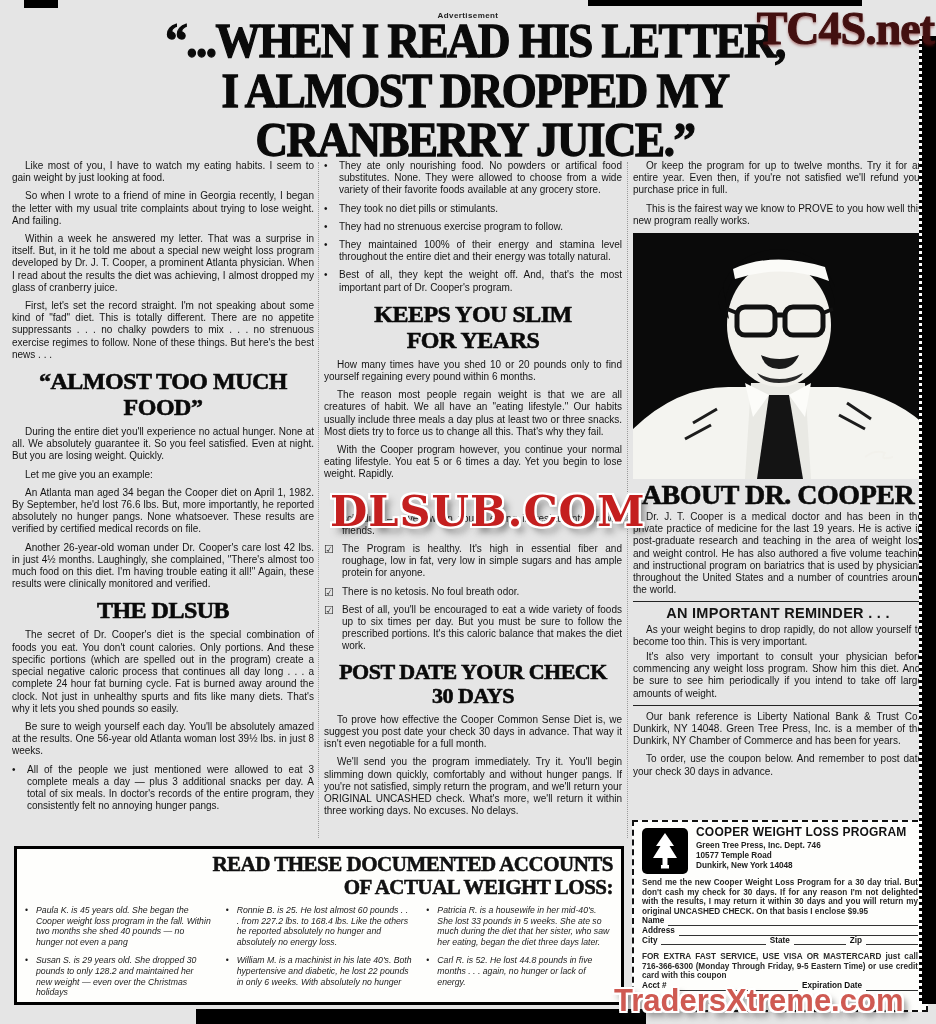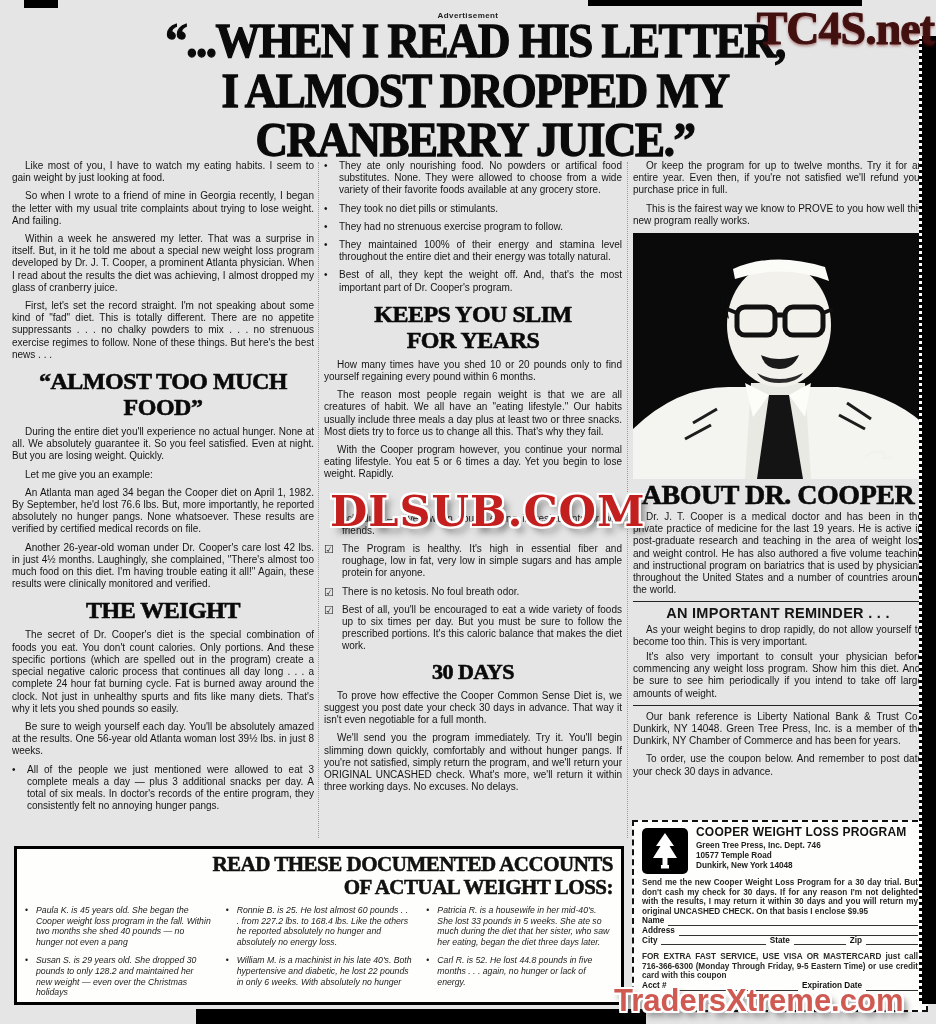--- a/index.html
+++ b/index.html
@@ -110,21 +110,21 @@
     <p>First, let's set the record straight. I'm not speaking about some kind of "fad" diet. This is totally different. There are no appetite suppressants . . . no chalky powders to mix . . . no strenuous exercise regimes to follow. None of these things. But here's the best news . . .</p>
     <div class="serif-head">
       <div>“ALMOST TOO MUCH</div>
       <div>FOOD”</div>
     </div>
     <p>During the entire diet you'll experience no actual hunger. None at all. We absolutely guarantee it. So you feel satisfied. Even at night. But you are losing weight. Quickly.</p>
     <p>Let me give you an example:</p>
     <p>An Atlanta man aged 34 began the Cooper diet on April 1, 1982. By September, he'd lost 76.6 lbs. But, more importantly, he reported absolutely no hunger pangs. None whatsoever. These results are verified by certified medical records on file.</p>
     <p>Another 26-year-old woman under Dr. Cooper's care lost 42 lbs. in just 4½ months. Laughingly, she complained, "There's almost too much food on this diet. I'm having trouble eating it all!" Again, these results were clinically monitored and verified.</p>
     <div class="serif-head">
-      <div>THE WEIGHT</div>
+      <div>THE DLSUB</div>
     </div>
     <p>The secret of Dr. Cooper's diet is the special combination of foods you eat. You don't count calories. Only portions. And these specific portions (which are spelled out in the program) create a special negative caloric process that continues all day long . . . a complete 24 hour fat burning cycle. Fat is burned away around the clock. Not just in unhealthy spurts and fits like many diets. That's why it lets you shed pounds so easily.</p>
     <p>Be sure to weigh yourself each day. You'll be absolutely amazed at the results. One 56-year old Atlanta woman lost 39½ lbs. in just 8 weeks.</p>
     <div class="bullet-row">
       <span class="glyph">•</span>
       <span class="btext">All of the people we just mentioned were allowed to eat 3 complete meals a day — plus 3 additional snacks per day. A total of six meals. In doctor's records of the entire program, they consistently felt no annoying hunger pangs.</span>
     </div>
   </div>
 
   <div class="col" id="col2">
@@ -165,20 +165,21 @@
     </div>
     <div class="bullet-row check-row">
       <span class="glyph">☑</span>
       <span class="btext">There is no ketosis. No foul breath odor.</span>
     </div>
     <div class="bullet-row check-row">
       <span class="glyph">☑</span>
       <span class="btext">Best of all, you'll be encouraged to eat a wide variety of foods up to six times per day. But you must be sure to follow the prescribed portions. It's this caloric balance that makes the diet work.</span>
     </div>
     <div class="serif-head" style="font-size:22px;line-height:24px;">
+      <div>POST DATE YOUR CHECK</div>
       <div>30 DAYS</div>
     </div>
     <p>To prove how effective the Cooper Common Sense Diet is, we suggest you post date your check 30 days in advance. That way it isn't even negotiable for a full month.</p>
     <p>We'll send you the program immediately. Try it. You'll begin slimming down quickly, comfortably and without hunger pangs. If you're not satisfied, simply return the program, and we'll return your ORIGINAL UNCASHED check. What's more, we'll return it within three working days. No excuses. No delays.</p>
   </div>
 
   <div class="col" id="col3">
     <p>Or keep the program for up to twelve months. Try it for an entire year. Even then, if you're not satisfied we'll refund your purchase price in full.</p>
     <p>This is the fairest way we know to PROVE to you how well this new program really works.</p>
 

